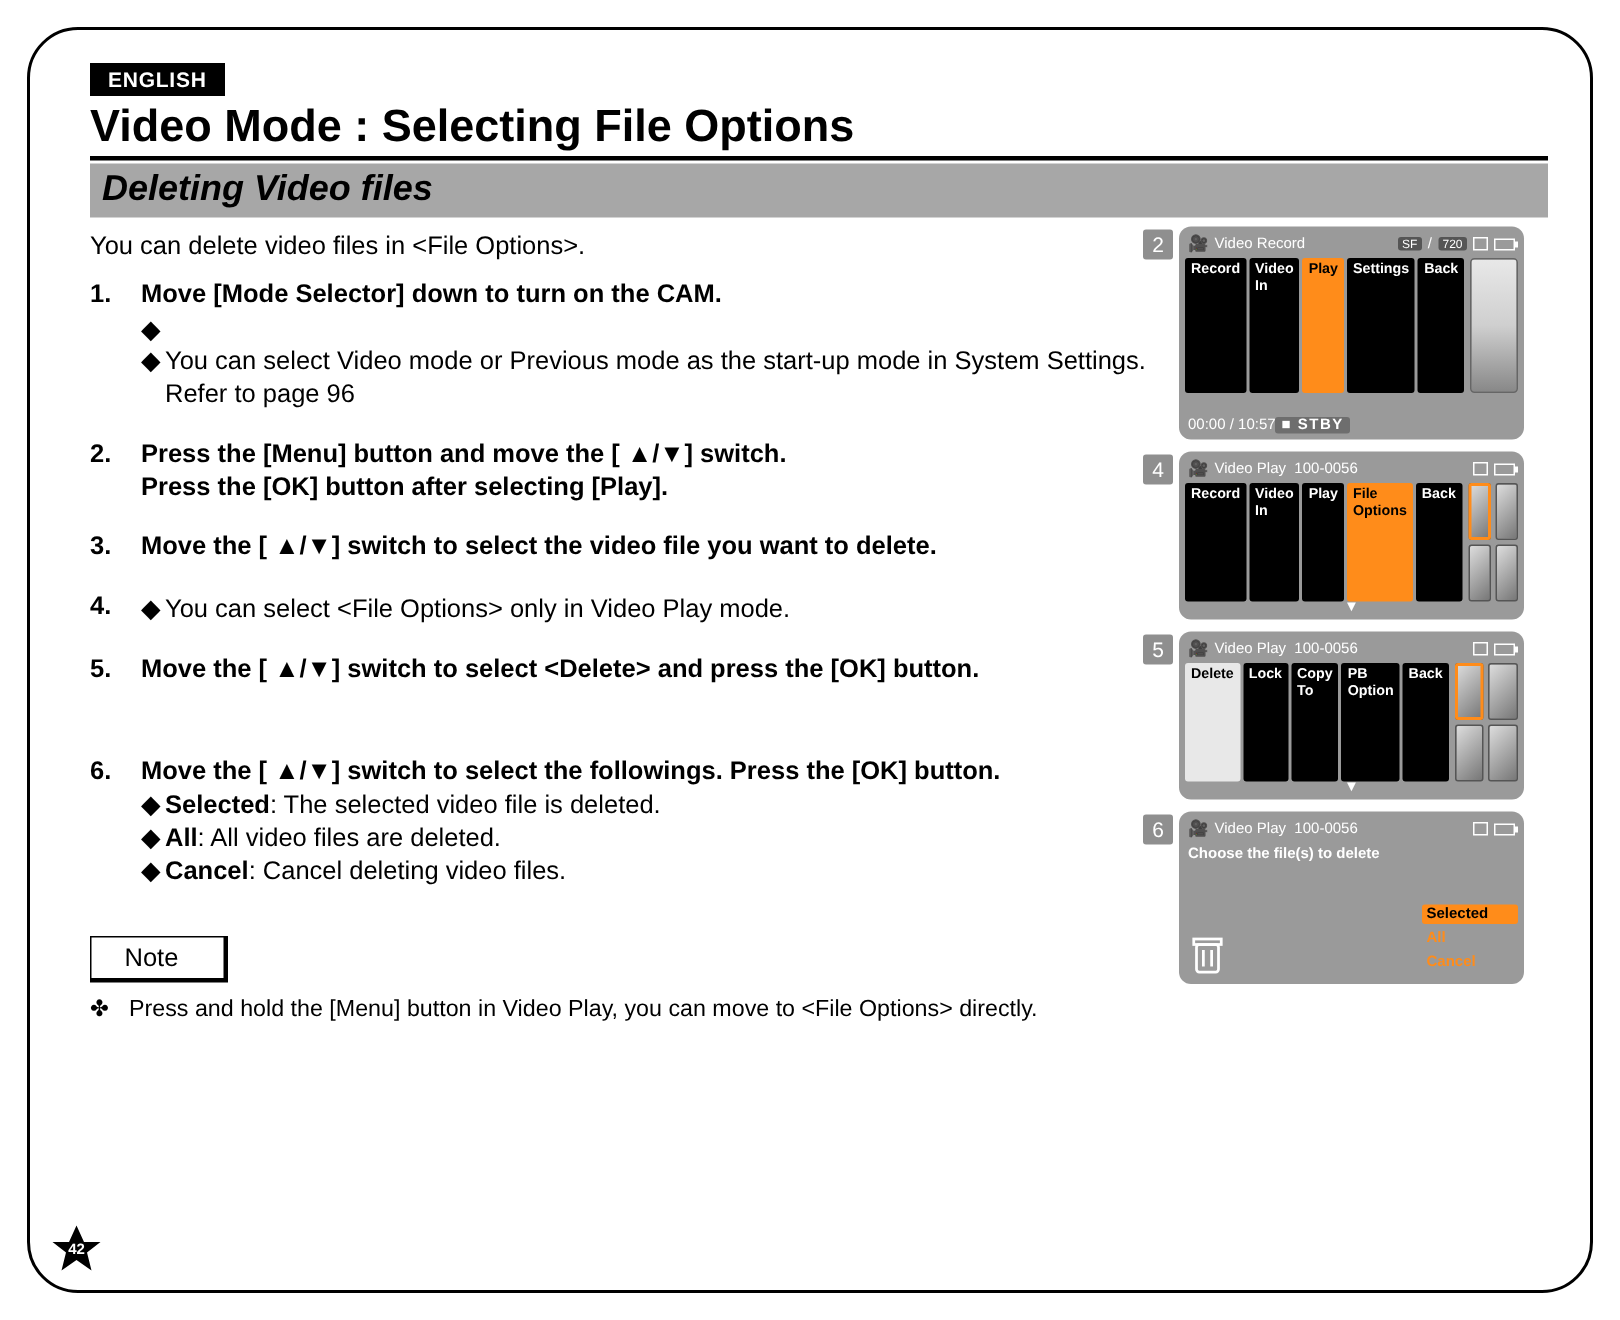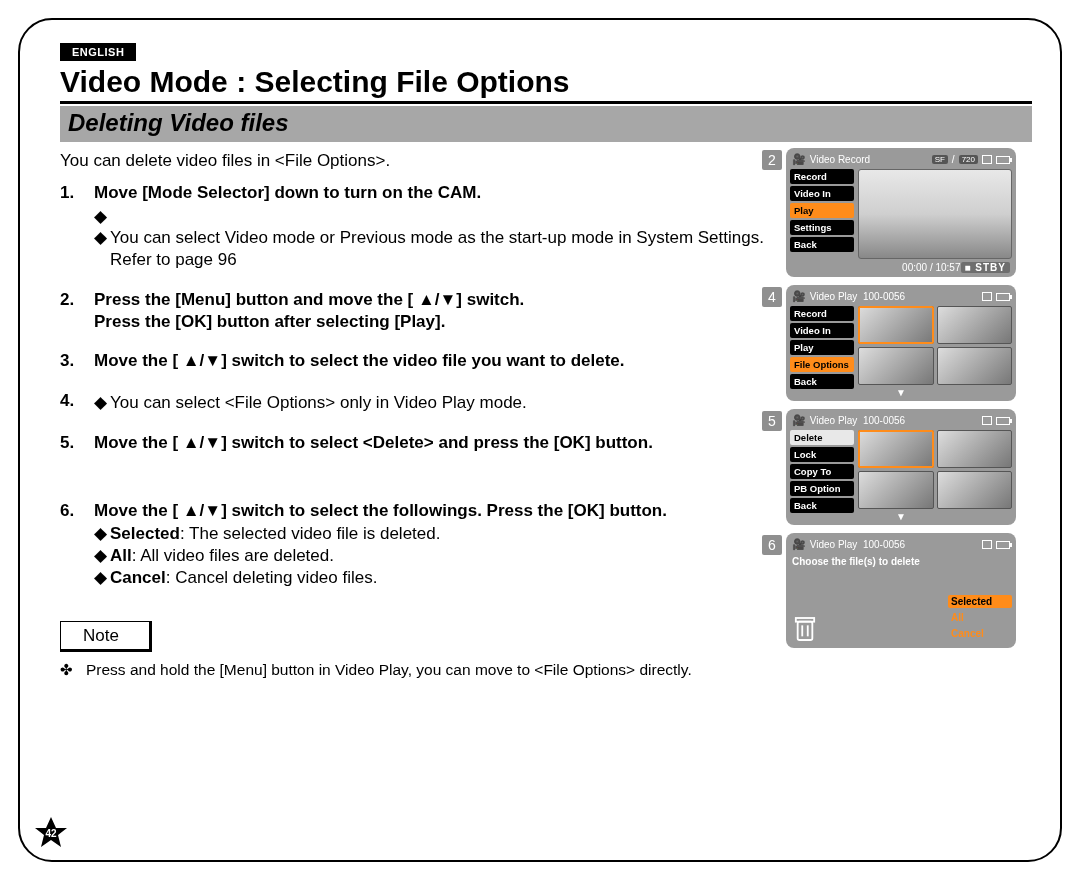--- a/index.html
+++ b/index.html
@@ -19,21 +19,21 @@
     position: relative;
     padding: 14px 28px 24px 40px;
   }
 
   .lang-tab {
     display: inline-block;
     background: #000;
     color: #fff;
     font-weight: bold;
     padding: 3px 12px;
-    font-size: 11px;
+    font-size: 14px;
     letter-spacing: 0.5px;
     margin-bottom: 4px;
     text-align: right;
   }
 
   .title-row {
     display: flex;
     align-items: center;
     border-bottom: 3px solid #000;
     padding-bottom: 2px;
@@ -120,35 +120,35 @@
   }
   .lcd .hdr { display:flex; align-items:center; gap:4px; padding:1px 2px 3px 2px; color:#fff; font-size:10px; }
   .lcd .hdr .cam { font-size:11px; }
   .lcd .hdr .title { flex:1 1 auto; }
   .lcd .hdr .pill { background:#555; border-radius:2px; padding:0 3px; font-size:8px; color:#fff; }
   .lcd .hdr .batt { width:14px;height:8px;border:1px solid #fff; position:relative;}
   .lcd .hdr .batt:after{content:"";position:absolute;right:-3px;top:1px;width:2px;height:4px;background:#fff;}
   .lcd .hdr .card { width:10px;height:9px;border:1px solid #fff;}
 
   .lcd-body { display:flex; gap:4px; }
-  .menu-col { flex:0 0 64px; display:flex; flex-direction:column; gap:2px; }
+  .menu-col { flex:0 0 64px; display:flex; flex-direction:row; gap:2px; }
   .menu-col .mi { background:#000; color:#fff; font-weight:bold; font-size:9.5px; padding:2px 4px; border-radius:2px; }
   .menu-col .mi.sel { background:#ff8c1a; color:#000; }
   .menu-col .mi.selw { background:#e8e8e8; color:#000; }
 
   .thumbs { flex:1 1 auto; display:grid; grid-template-columns:1fr 1fr; grid-auto-rows:38px; gap:3px; }
   .thumbs .t { background:linear-gradient(135deg,#ddd,#777); border:1px solid #555; border-radius:2px; }
   .thumbs .t.hl { outline:2px solid #ff8c1a; outline-offset:-2px; }
 
   .lcd.big .big-img {
     flex:1 1 auto; height:90px;
     background: linear-gradient(180deg,#e8e8e8 0%,#cfcfcf 50%,#888 100%);
     border-radius:3px; border:1px solid #666;
   }
-  .lcd .footer { display:flex; justify-content:flex-end; font-size:10px; padding:3px 2px 0 2px; color:#fff;}
+  .lcd .footer { display:flex; justify-content:flex-start; font-size:10px; padding:16px 2px 0 2px; color:#fff;}
   .lcd .footer .stby { background:#6e6e6e; color:#fff; padding:0 4px; border-radius:2px; font-weight:bold; letter-spacing:1px;}
   .lcd .down-caret { text-align:center; font-size:10px; color:#fff; line-height:8px; }
 
   .lcd .prompt { font-weight:bold; font-size:10px; padding:2px 2px 6px 2px; line-height:1.2; }
   .opts-col { flex:0 0 64px; display:flex; flex-direction:column; gap:3px; align-self:flex-end; margin-bottom:4px;}
   .opts-col .op { font-size:10px; font-weight:bold; color:#ff8c1a; padding:1px 3px; }
   .opts-col .op.sel { background:#ff8c1a; color:#000; border-radius:2px; }
   .trash { width:22px;height:26px; margin:4px 0 2px 4px; }
   .trash svg { width:100%; height:100%; }
 

